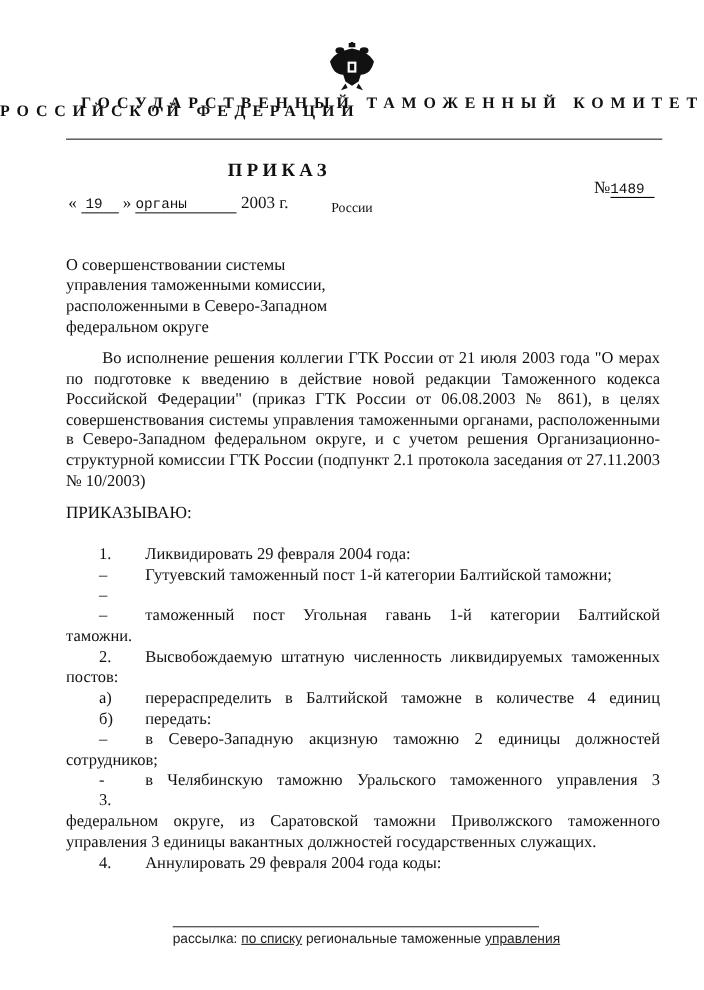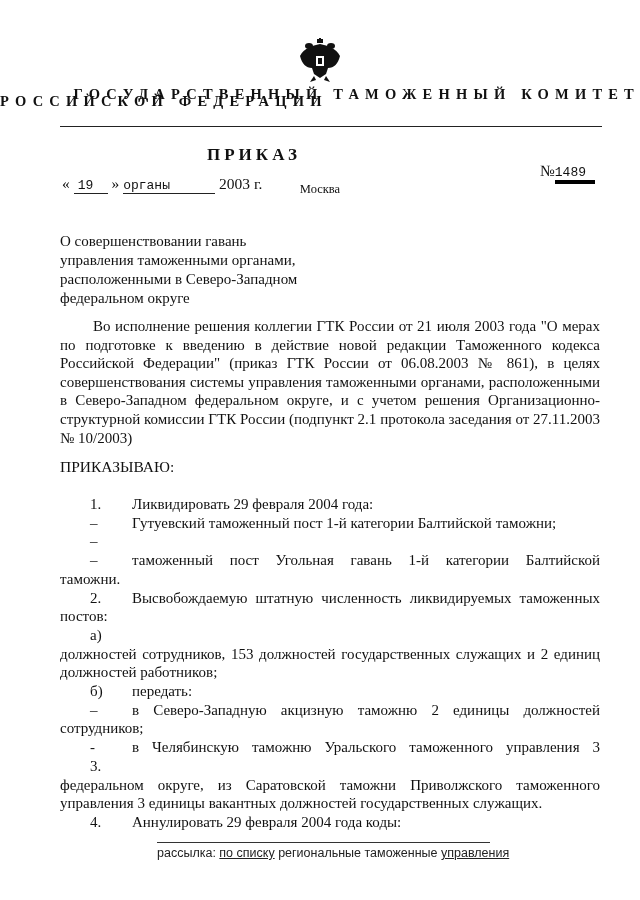--- a/index.html
+++ b/index.html
@@ -21,21 +21,21 @@
     .header-rule { left: 60px; width: 542px; top: 126px; height: 0; border-top: 1.6px solid #222; }
     .doc-title {
       left: 0; width: 508px; top: 145px; text-align: center;
       font-weight: bold; font-size: 17px; letter-spacing: 4px;
     }
     .date-line { left: 62px; top: 162px; font-size: 15.5px; }
     .date-line .field { display: inline-block; border-bottom: 1px solid #222; text-align: left; font-family: "Liberation Mono", "DejaVu Sans Mono", monospace; font-size: 13px; }
     .date-day { width: 30px; padding-left: 4px; margin-top: 16px; }
     .date-month { width: 92px; }
     .num-line { left: 540px; top: 162px; font-size: 15.5px; }
-    .num-line .field { display: inline-block; border-bottom: 4px solid #000000; width: 40px; font-family: "Liberation Mono", "DejaVu Sans Mono", monospace; font-size: 13px; }
+    .num-line .field { display: inline-block; border-bottom: 1px solid #000000; width: 40px; font-family: "Liberation Mono", "DejaVu Sans Mono", monospace; font-size: 13px; }
     .city { left: 0; width: 640px; top: 182px; text-align: center; font-size: 12.5px; }
     .subject { left: 60px; top: 232px; width: 260px; font-size: 15px; line-height: 19px; }
     .body { left: 60px; width: 540px; font-size: 15px; line-height: 18.6px; text-align: justify; }
     .preamble { top: 317px; text-indent: 33px; }
     .order-word { left: 60px; top: 458px; font-size: 15.5px; }
     .list { left: 60px; width: 540px; font-size: 15px; line-height: 18.7px; }
     .row { display: flex; }
     .row .mk { width: 72px; flex: 0 0 72px; padding-left: 30px; box-sizing: border-box; }
     .row .tx { flex: 1; text-align: justify; text-align-last: left; }
     .row.just .tx { text-align-last: justify; }
@@ -74,23 +74,23 @@
   <span class="field date-day">19</span>
   <span>»</span>
   <span class="field date-month">органы</span>
   <span>2003 г.</span>
 </div>
 
 <div class="abs num-line">
   <span>№</span><span class="field">1489</span>
 </div>
 
-<div class="abs city">Москва</div>
+<div class="abs city">России</div>
 
-<div class="abs subject">О совершенствовании гавань управления таможенными органами, расположенными в Северо-Западном федеральном округе</div>
+<div class="abs subject">О совершенствовании системы управления таможенными комиссии, расположенными в Северо-Западном федеральном округе</div>
 
 <div class="abs body preamble">Во исполнение решения коллегии ГТК России от 21 июля 2003 года "О мерах по подготовке к введению в действие новой редакции Таможенного кодекса Российской Федерации" (приказ ГТК России от 06.08.2003 № 861), в целях совершенствования системы управления таможенными органами, расположенными в Северо-Западном федеральном округе, и с учетом решения Организационно-структурной комиссии ГТК России (подпункт 2.1 протокола заседания от 27.11.2003 № 10/2003)</div>
 
 <div class="abs order-word">ПРИКАЗЫВАЮ:</div>
 
 <div class="abs list" style="top:495px;">
   <div class="row">
     <span class="mk">1.</span>
     <span class="tx">Ликвидировать  29 февраля 2004 года:</span>
   </div>
@@ -108,22 +108,22 @@
   <div>таможни.</div>
 
   <div class="row just">
     <span class="mk">2.</span>
     <span class="tx">Высвобождаемую штатную численность ликвидируемых таможенных</span>
   </div>
   <div>постов:</div>
 
   <div class="row just">
     <span class="mk">а)</span>
+    <span class="tx">перераспределить в Балтийской таможне в количестве 4 единиц</span>
   </div>
-  <div class="para">должностей сотрудников, 153 должностей государственных служащих и 2 единиц должностей работников;</div>
 
   <div class="row">
     <span class="mk">б)</span>
     <span class="tx">передать:</span>
   </div>
   <div class="row just">
     <span class="mk">–</span>
     <span class="tx">в Северо-Западную акцизную таможню 2 единицы должностей</span>
   </div>
   <div>сотрудников;</div>

